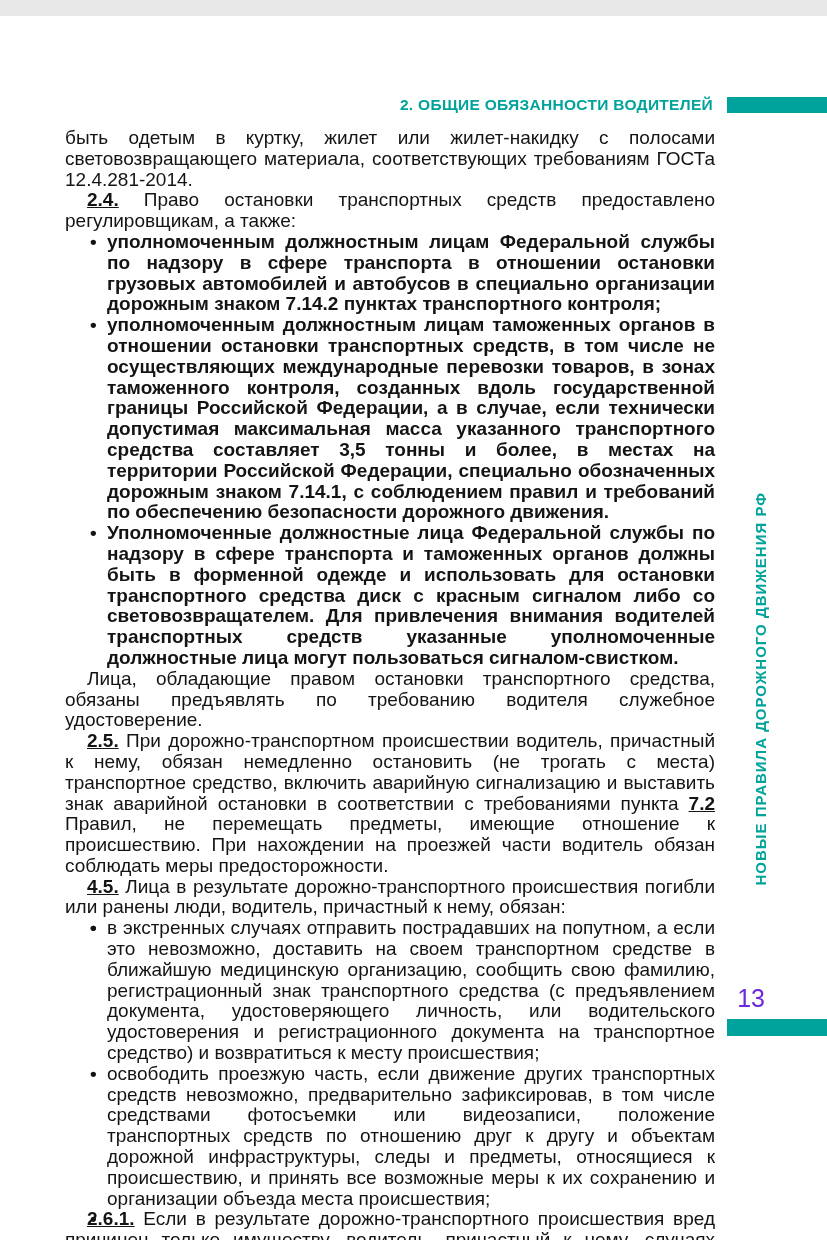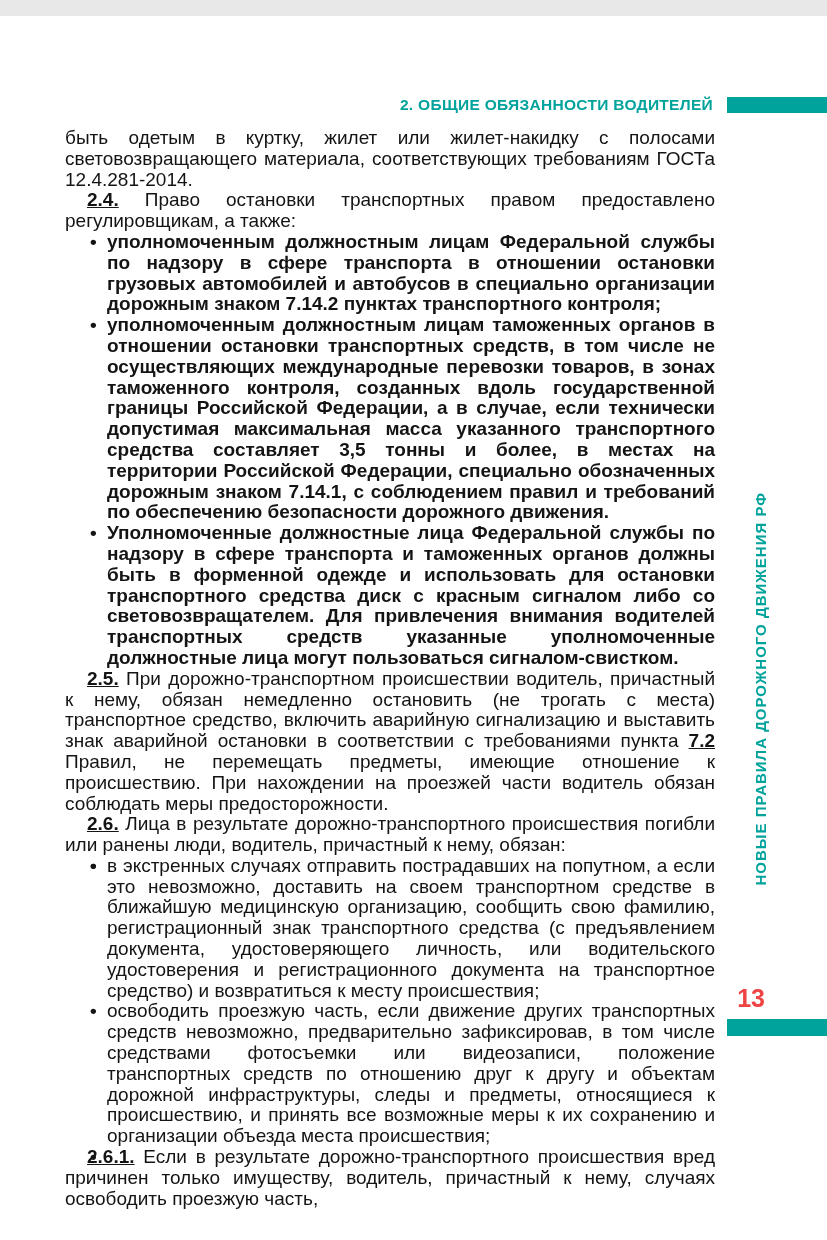--- a/index.html
+++ b/index.html
@@ -64,52 +64,53 @@
     white-space:nowrap;
     font-size:15px;
     font-weight:bold;
     letter-spacing:1px;
     color:var(--accent);
   }
   .page-number{
     position:absolute;
     top:968px;right:62px;
     font-size:25px;
-    font-weight:bold;
-    color:#ef4444;
+    font-weight:normal;
+    color:#6d28d9;
   }
   .page-number-block{
     position:absolute;
     top:1003px;right:0;
     width:100px;height:17px;
     background:var(--accent);
   }
 </style>
 </head>
 <body>
 
 <div class="page">
 
   <div class="header-title">2. ОБЩИЕ ОБЯЗАННОСТИ ВОДИТЕЛЕЙ</div>
   <div class="header-block"></div>
 
   <div class="content">
 
     <p>быть одетым в куртку, жилет или жилет-накидку с полосами световозвращающего материала, соответствующих требованиям ГОСТа 12.4.281-2014.</p>
 
-    <p class="indent"><span class="b">2.4.</span> <span>Право остановки транспортных правом предоставлено регулировщикам, а также:</span></p>
+    <p class="indent"><span class="b">2.4.</span> <span>Право остановки транспортных средств предоставлено регулировщикам, а также:</span></p>
 
     <div class="bullet bold"><span class="dot">•</span><span>уполномоченным должностным лицам Федеральной службы по надзору в сфере транспорта в отношении остановки грузовых автомобилей и автобусов в специально организации дорожным знаком 7.14.2 пунктах транспортного контроля;</span></div>
     <div class="bullet bold"><span class="dot">•</span><span>уполномоченным должностным лицам таможенных органов в отношении остановки транспортных средств, в том числе не осуществляющих международные перевозки товаров, в зонах таможенного контроля, созданных вдоль государственной границы Российской Федерации, а в случае, если технически допустимая максимальная масса указанного транспортного средства составляет 3,5 тонны и более, в местах на территории Российской Федерации, специально обозначенных дорожным знаком 7.14.1, с соблюдением правил и требований по обеспечению безопасности дорожного движения.</span></div>
     <div class="bullet bold"><span class="dot">•</span><span>Уполномоченные должностные лица Федеральной службы по надзору в сфере транспорта и таможенных органов должны быть в форменной одежде и использовать для остановки транспортного средства диск с красным сигналом либо со световозвращателем. Для привлечения внимания водителей транспортных средств указанные уполномоченные должностные лица могут пользоваться сигналом-свистком.</span></div>
 
+    <p class="indent">Лица, обладающие правом остановки транспортного средства, обязаны предъявлять по требованию водителя служебное удостоверение.</p>
 
     <p class="indent"><span class="b">2.5.</span> <span>При дорожно-транспортном происшествии водитель, причастный к нему, обязан немедленно остановить (не трогать с места) транспортное средство, включить аварийную сигнализацию и выставить знак аварийной остановки в соответствии с требованиями пункта </span><span class="b">7.2</span><span> Правил, не перемещать предметы, имеющие отношение к происшествию. При нахождении на проезжей части водитель обязан соблюдать меры предосторожности.</span></p>
 
-    <p class="indent"><span class="b">2.6.</span> <span>Лица в результате дорожно-транспортного происшествия погибли или ранены люди, водитель, причастный к нему, обязан:</span></p>
+    <p class="indent"><span class="b">4.5.</span> <span>Лица в результате дорожно-транспортного происшествия погибли или ранены люди, водитель, причастный к нему, обязан:</span></p>
 
     <div class="bullet"><span class="dot">•</span></div>
     <div class="bullet"><span class="dot">•</span><span>в экстренных случаях отправить пострадавших на попутном, а если это невозможно, доставить на своем транспортном средстве в ближайшую медицинскую организацию, сообщить свою фамилию, регистрационный знак транспортного средства (с предъявлением документа, удостоверяющего личность, или водительского удостоверения и регистрационного документа на транспортное средство) и возвратиться к месту происшествия;</span></div>
     <div class="bullet"><span class="dot">•</span><span>освободить проезжую часть, если движение других транспортных средств невозможно, предварительно зафиксировав, в том числе средствами фотосъемки или видеозаписи, положение транспортных средств по отношению друг к другу и объектам дорожной инфраструктуры, следы и предметы, относящиеся к происшествию, и принять все возможные меры к их сохранению и организации объезда места происшествия;</span></div>
     <div class="bullet"><span class="dot">•</span></div>
 
     <p class="indent"><span class="b">2.6.1.</span> <span>Если в результате дорожно-транспортного происшествия вред причинен только имуществу, водитель, причастный к нему, случаях освободить проезжую часть,</span></p>
 
   </div>
 

